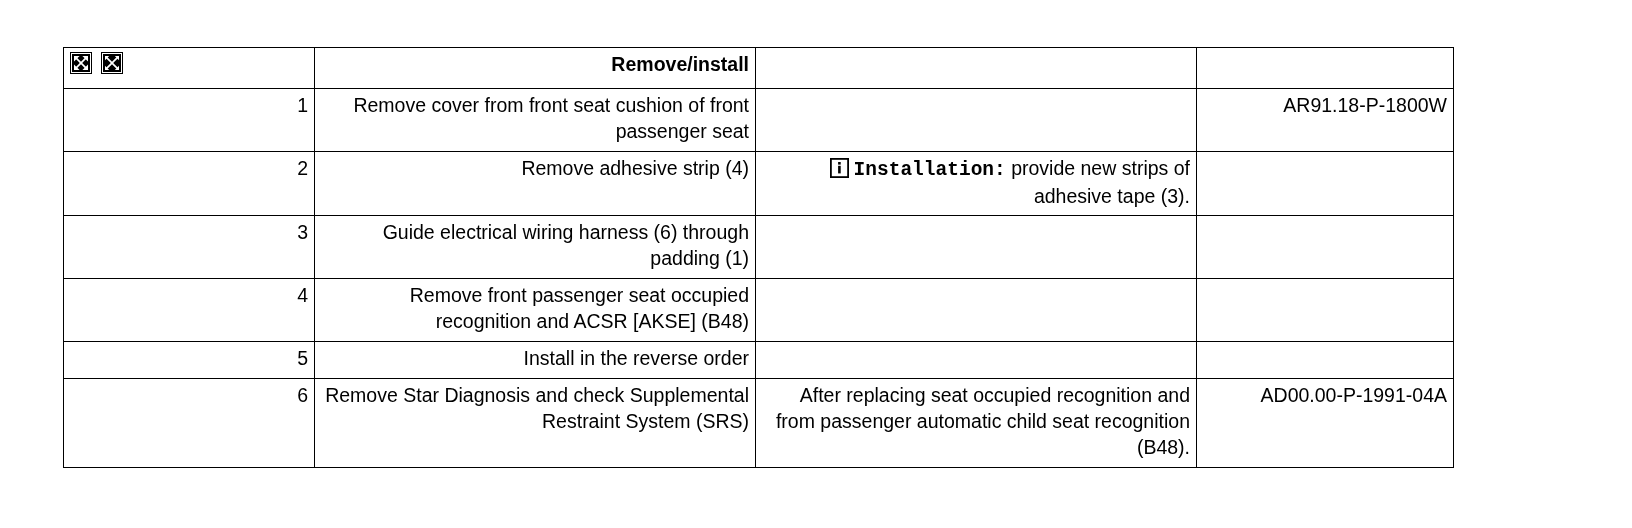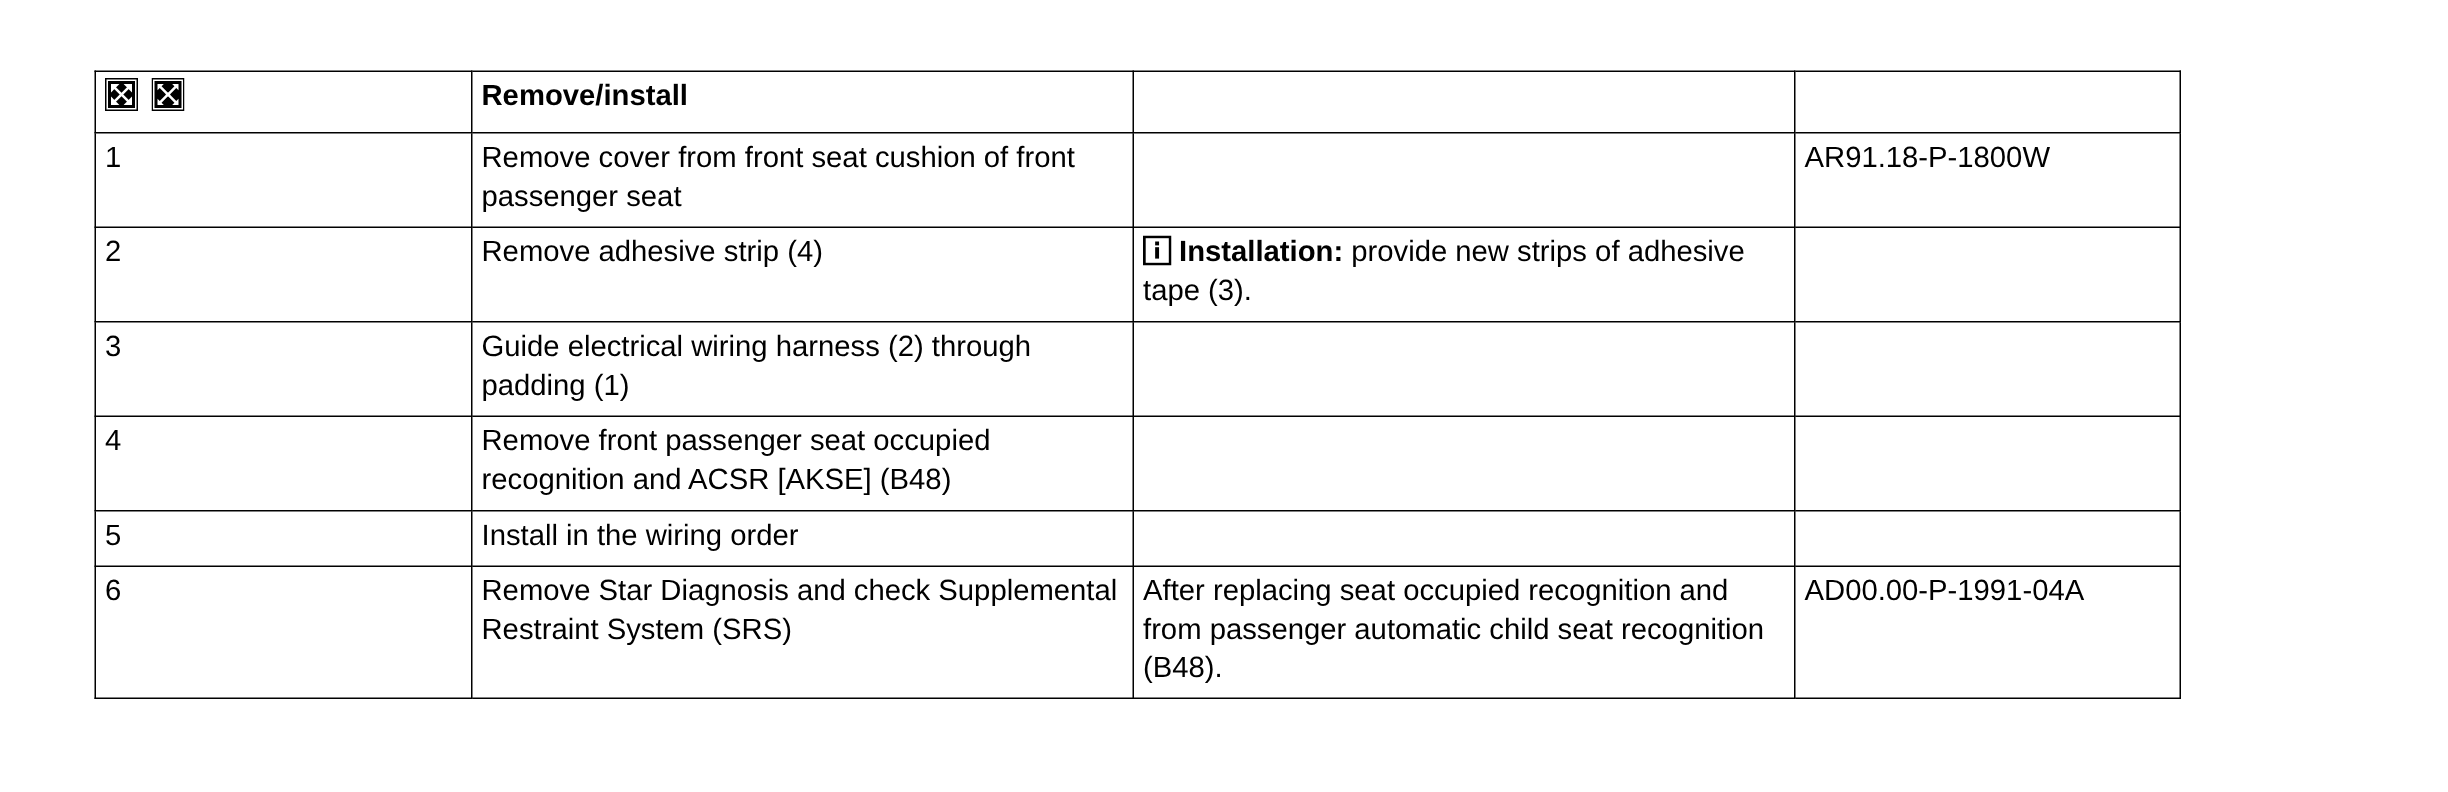--- a/index.html
+++ b/index.html
@@ -13,20 +13,21 @@
     font-family: "Liberation Sans", sans-serif;
     color: #000000;
     overflow: hidden;
   }
 
   .sheet {
     position: relative;
     width: 1372px;
     height: 528px;
     background: #ffffff;
+    text-align: right;
   }
 
   .proc-table {
     position: absolute;
     left: 63px;
     top: 47px;
     width: 1390px;
     border-collapse: collapse;
     table-layout: fixed;
     background: #ffffff;
@@ -94,20 +95,21 @@
     line-height: 0;
   }
   .info-icon svg {
     display: block;
     width: 19px;
     height: 20px;
   }
 
   .bold {
     font-weight: bold;
+    font-family: Liberation Mono, monospace;
   }
 
   .nowrap-doc {
     white-space: nowrap;
     margin-left: 14px;
   }
 </style>
 </head>
 <body>
 
@@ -173,35 +175,35 @@
               <rect x="8.1" y="4.0" width="2.6" height="2.6" fill="#000000"></rect>
               <rect x="8.1" y="7.8" width="2.6" height="7.6" fill="#000000"></rect>
             </svg>
           </span><span class="bold">Installation:</span> <span>provide new strips of adhesive tape (3).</span>
         </td>
         <td></td>
       </tr>
 
       <tr class="r-2l">
         <td>3</td>
-        <td>Guide electrical wiring harness (2) through padding (1)</td>
+        <td>Guide electrical wiring harness (6) through padding (1)</td>
         <td></td>
         <td></td>
       </tr>
 
       <tr class="r-2l">
         <td>4</td>
         <td>Remove front passenger seat occupied recognition and ACSR [AKSE] (B48)</td>
         <td></td>
         <td></td>
       </tr>
 
       <tr class="r-1l">
         <td>5</td>
-        <td>Install in the wiring order</td>
+        <td>Install in the reverse order</td>
         <td></td>
         <td></td>
       </tr>
 
       <tr class="r-3l">
         <td>6</td>
         <td>Remove Star Diagnosis and check Supplemental Restraint System (SRS)</td>
         <td>After replacing seat occupied recognition and from passenger automatic child seat recognition (B48).</td>
         <td class="nowrap-doc">AD00.00-P-1991-04A</td>
       </tr>

